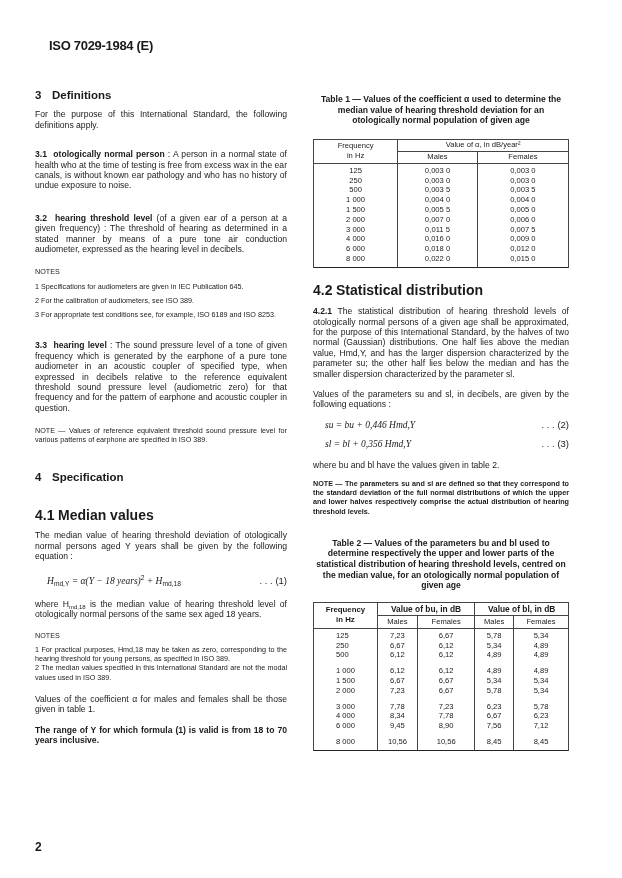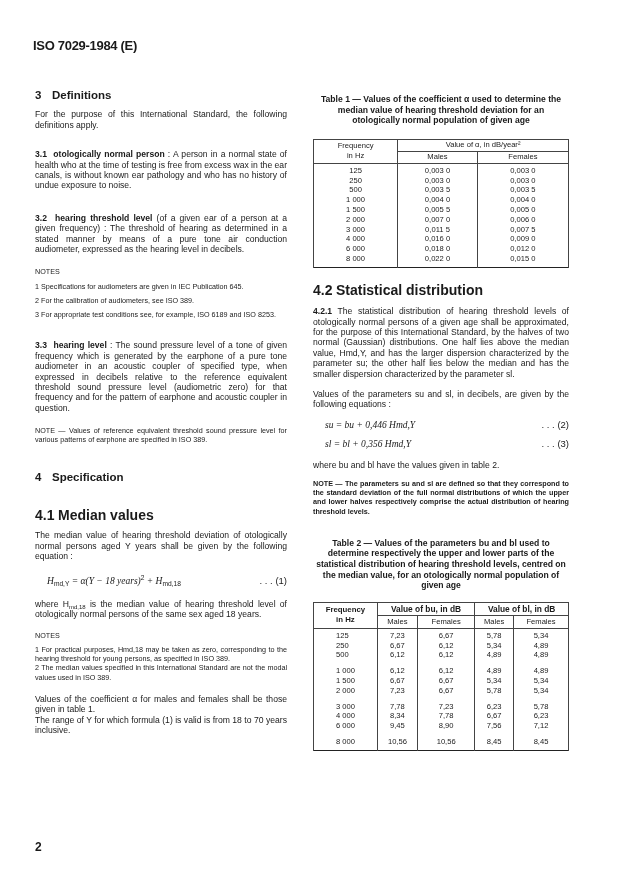--- a/index.html
+++ b/index.html
@@ -2,21 +2,21 @@
 <html><head>
 <meta charset="utf-8">
 <style>
   html, body { margin: 0; padding: 0; background: #ffffff; }
   body {
     width: 622px; height: 878px; position: relative; overflow: hidden;
     font-family: "Liberation Sans", "DejaVu Sans", sans-serif;
     color: #1a1a1a;
   }
   .abs { position: absolute; }
-  .hdr { left: 33px; top: 38px; font-size: 13px; font-weight: bold; letter-spacing: -0.3px; }
+  .hdr { left: 49px; top: 38px; font-size: 13px; font-weight: bold; letter-spacing: -0.3px; }
   .col { position: absolute; width: 252px; font-size: 8.6px; line-height: 10.4px; }
   .left { left: 35px; }
   .right { left: 313px; width: 256px; }
   .h1 { font-size: 11.5px; font-weight: bold; }
   .h1 .num { display: inline-block; width: 17px; }
   .h2 { font-size: 14px; font-weight: bold; }
   .h2 .num { display: inline-block; width: 23px; }
   p { margin: 0; text-align: justify; }
   .small { font-size: 7.2px; line-height: 9.2px; }
   .bold { font-weight: bold; }
@@ -85,21 +85,21 @@
 
   <p style="margin-top:13px;">
     <span>where H</span><sub>md,18</sub><span> is the median value of hearing threshold level of otologically normal persons of the same sex aged 18 years.</span>
   </p>
 
   <div class="small" style="margin-top:11px;">NOTES</div>
   <p class="small" style="margin-top:5px;">1  For practical purposes, Hmd,18 may be taken as zero, corresponding to the hearing threshold for young persons, as specified in ISO 389.</p>
   <p class="small" style="">2  The median values specified in this International Standard are not the modal values used in ISO 389.</p>
 
   <p style="margin-top:12px;">Values of the coefficient α for males and females shall be those given in table 1.</p>
-  <p style="">The range of Y for which formula (1) is valid is from 18 to 70 years inclusive.</p>
+  <p style="margin-top:10px;font-weight:bold;">The range of Y for which formula (1) is valid is from 18 to 70 years inclusive.</p>
 </div>
 
 <div class="abs pagenum">2</div>
 
 <div class="col right" style="top:94px;">
   <div class="caption">Table 1 — Values of the coefficient α used to determine the median value of hearing threshold deviation for an otologically normal population of given age</div>
 
   <table class="t1" style="margin-top:13px;">
     <thead>
       <tr>

